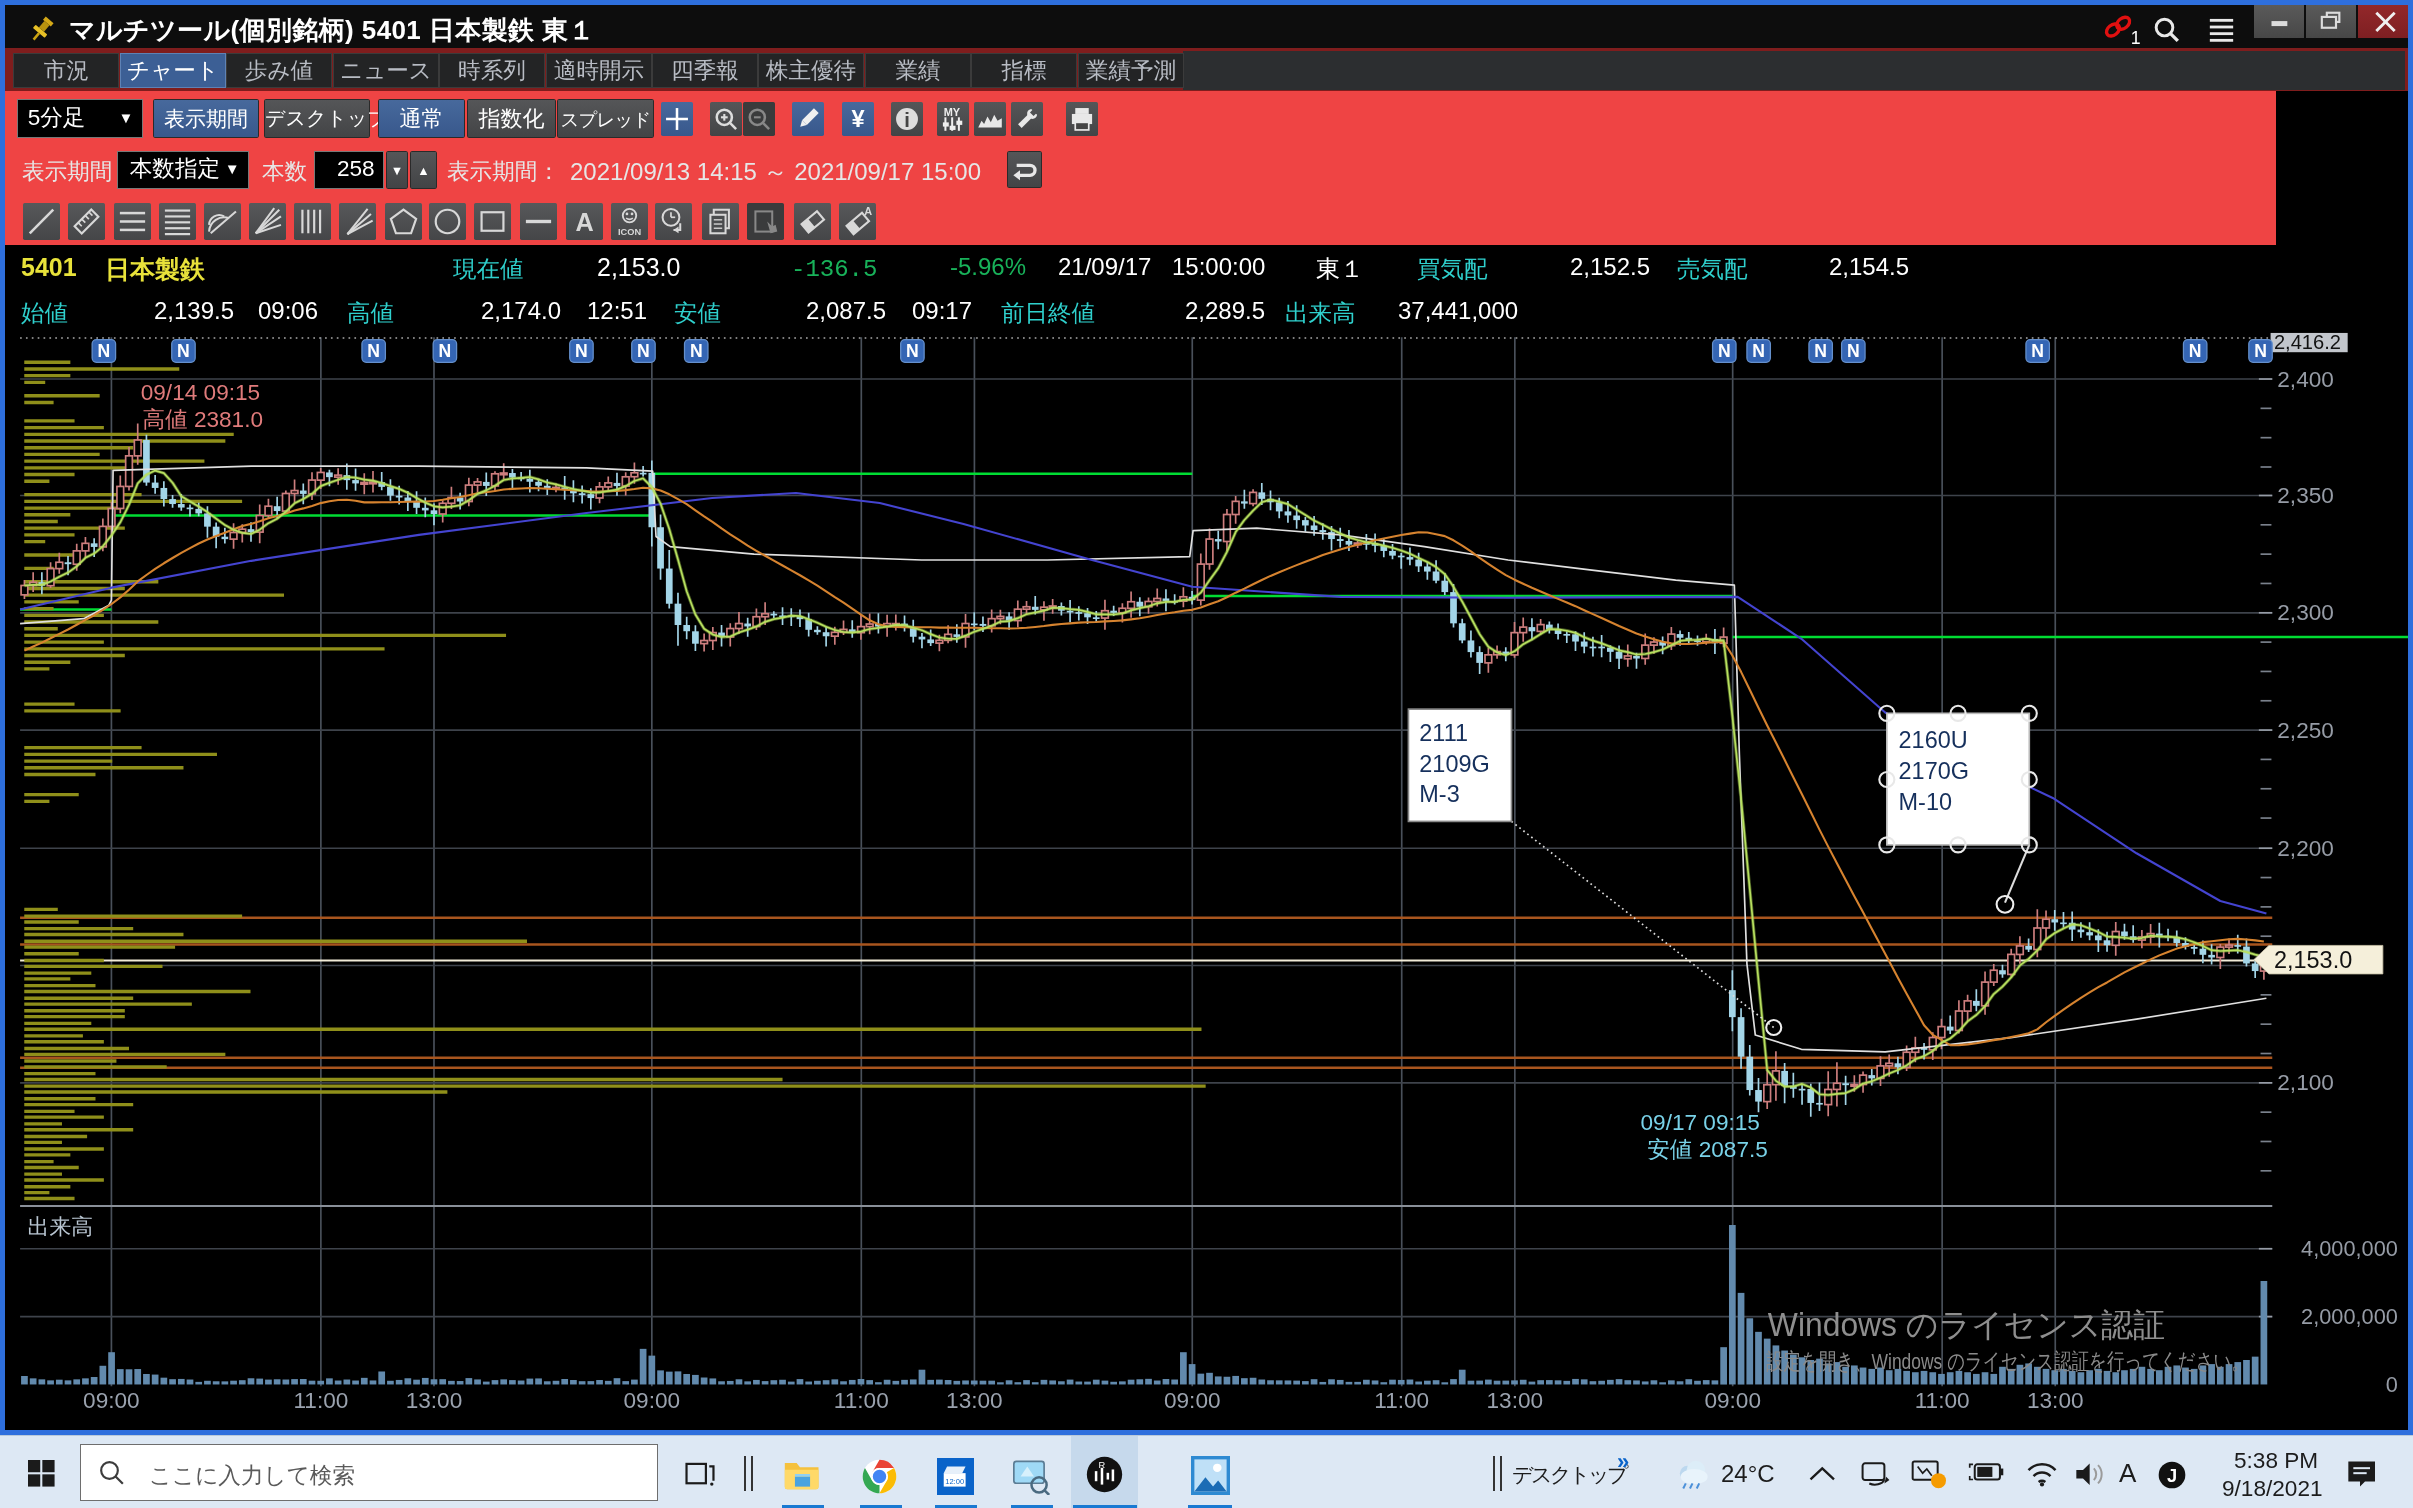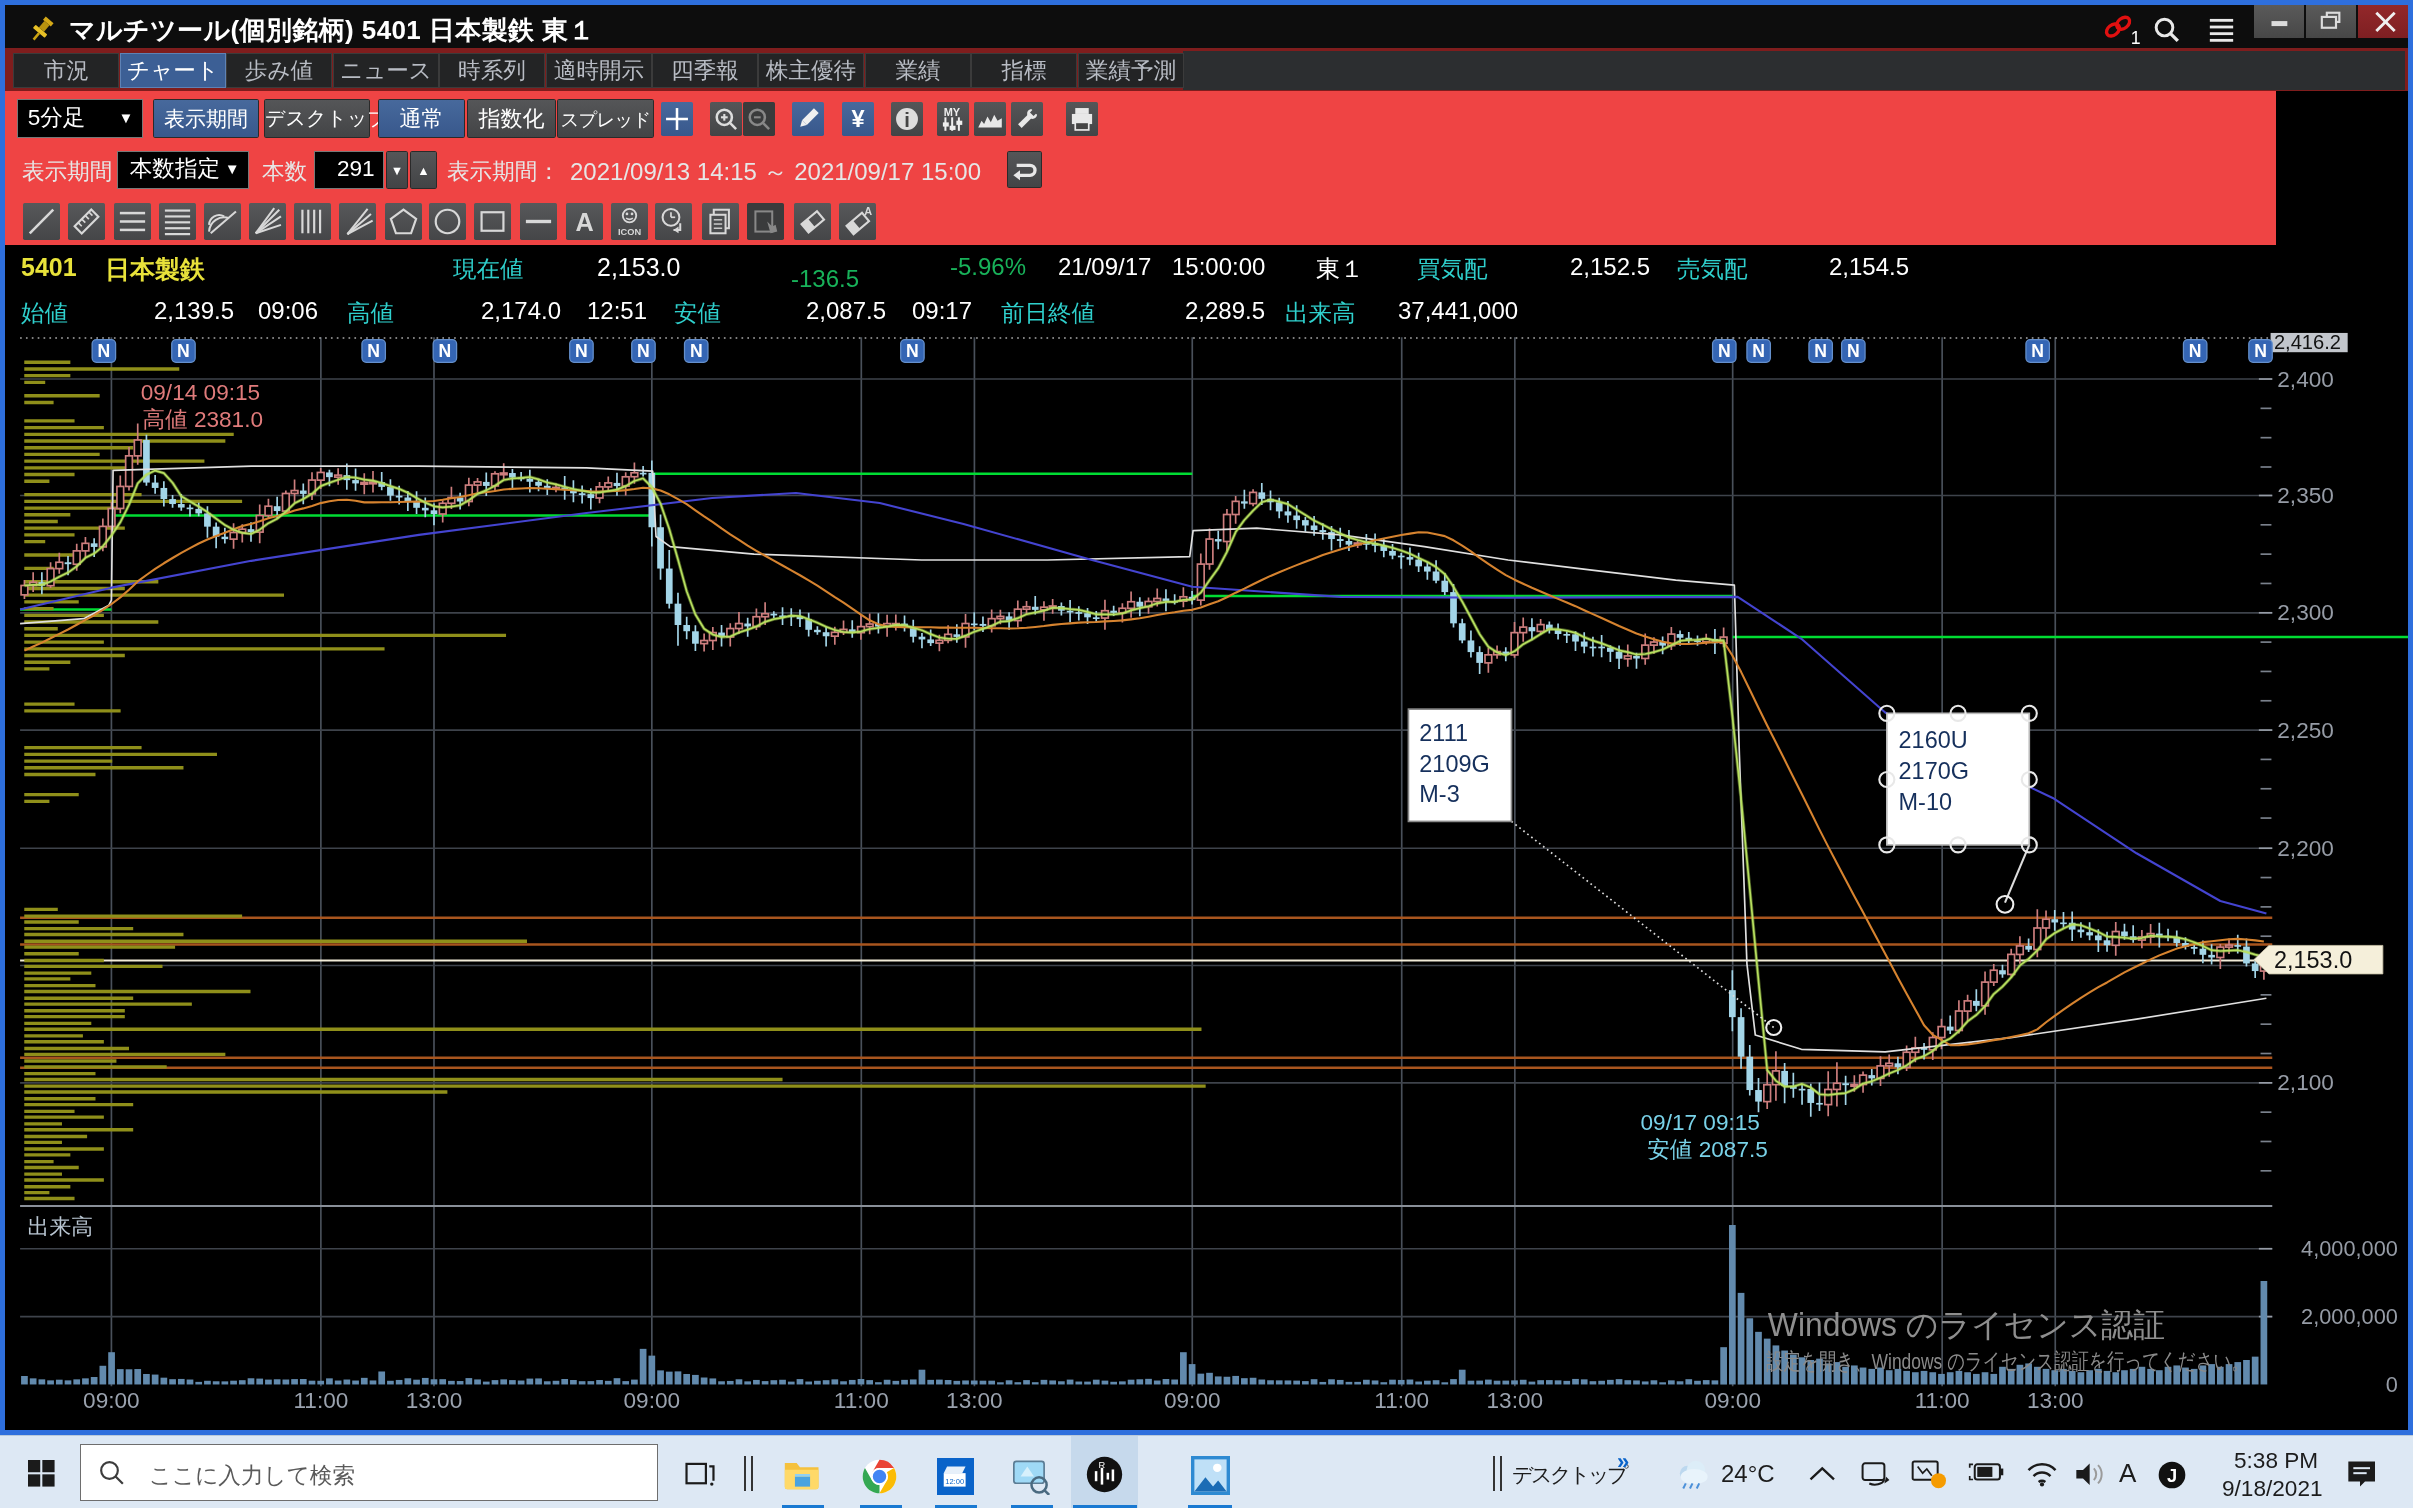--- a/index.html
+++ b/index.html
@@ -152,21 +152,21 @@
       <div class="ibtn " style="left:1061px;top:11px"><svg width="32" height="34" viewBox="0 0 38 40">
           <rect x="11" y="7" width="16" height="7" fill="#e8e8e8"></rect>
           <rect x="7" y="14" width="24" height="12" fill="#e8e8e8"></rect>
           <rect x="11" y="24" width="16" height="9" fill="#444" stroke="#e8e8e8" stroke-width="2"></rect>
         </svg></div>
     </div>
     <div id="bar2">
       <div class="lbl" style="left:17px;top:6.7px">表示期間</div>
       <div class="sel2" style="left:112px;top:1.7px;width:132px;height:38px;line-height:34px;padding-left:11.7px">本数指定<span style="position:absolute;right:8.4px;top:0px;font-size:15px">▼</span></div>
       <div class="lbl" style="left:257px;top:6.7px">本数</div>
-      <div class="sel2" style="left:309px;top:1.7px;width:70px;height:38px;line-height:34px;text-align:right;padding-right:8.4px">291</div>
+      <div class="sel2" style="left:309px;top:1.7px;width:70px;height:38px;line-height:34px;text-align:right;padding-right:8.4px">258</div>
       <div class="btn" style="left:381px;top:1.7px;width:22px;height:38px;font-size:12.6px;line-height:38px">▼</div>
       <div class="btn" style="left:405px;top:1.7px;width:27px;height:38px;font-size:12.6px;line-height:38px">▲</div>
       <div class="lbl" style="left:442px;top:6.7px">表示期間：</div>
       <div class="lbl" style="left:565px;top:6.7px;font-size:24px">2021/09/13 14:15 ～ 2021/09/17 15:00</div>
       <div class="btn" style="left:1002px;top:1.7px;width:35px;height:37px"><svg width="34" height="35" viewBox="0 0 40 42">
           <path d="M10 16 h16 a6 6 0 0 1 0 12 h-12" fill="none" stroke="#e8e8e8" stroke-width="4"></path>
           <polygon points="14,22 14,34 6,28" fill="#e8e8e8"></polygon>
         </svg></div>
     </div>
     <div id="bar3">
@@ -284,21 +284,21 @@
             <rect x="10" y="18" width="10" height="13" fill="#d8d8d8"></rect>
           </g>
           <text x="30" y="14" font-size="13" fill="#d8d8d8" font-weight="bold">A</text>
         </svg></div>
     </div>
     <div id="inforow">
       <div class="abs yl" style="left:16px;top:8.4px;font-size:25px;font-weight:bold;">5401</div>
       <div class="abs yl" style="left:100px;top:8.4px;font-size:25px;font-weight:bold;">日本製鉄</div>
       <div class="abs cy" style="left:448px;top:8.4px;font-size:23.5px;">現在値</div>
       <div class="abs wh" style="left:592px;top:8.4px;font-size:25px;">2,153.0</div>
-      <div class="abs gr" style="left:786px;top:20px;font-size:24px;">-136.5</div>
+      <div class="abs gr" style="left:786px;top:11px;font-size:24px;font-family:Liberation Mono, monospace;">-136.5</div>
       <div class="abs gr" style="left:945px;top:8.4px;font-size:24px;">-5.96%</div>
       <div class="abs wh" style="left:1053px;top:8.4px;font-size:24px;">21/09/17</div>
       <div class="abs wh" style="left:1167px;top:8.4px;font-size:24px;">15:00:00</div>
       <div class="abs wh" style="left:1311px;top:8.4px;font-size:24px;">東１</div>
       <div class="abs cy" style="left:1412px;top:8.4px;font-size:23.5px;">買気配</div>
       <div class="abs wh" style="left:1565px;top:8.4px;font-size:24px;">2,152.5</div>
       <div class="abs cy" style="left:1672px;top:8.4px;font-size:23.5px;text-align:center;">売気配</div>
       <div class="abs wh" style="left:1824px;top:8.4px;font-size:24px;">2,154.5</div>
       <div class="abs cy" style="left:16px;top:52px;font-size:23.5px;">始値</div>
       <div class="abs wh" style="left:149px;top:52px;font-size:24px;">2,139.5</div>

